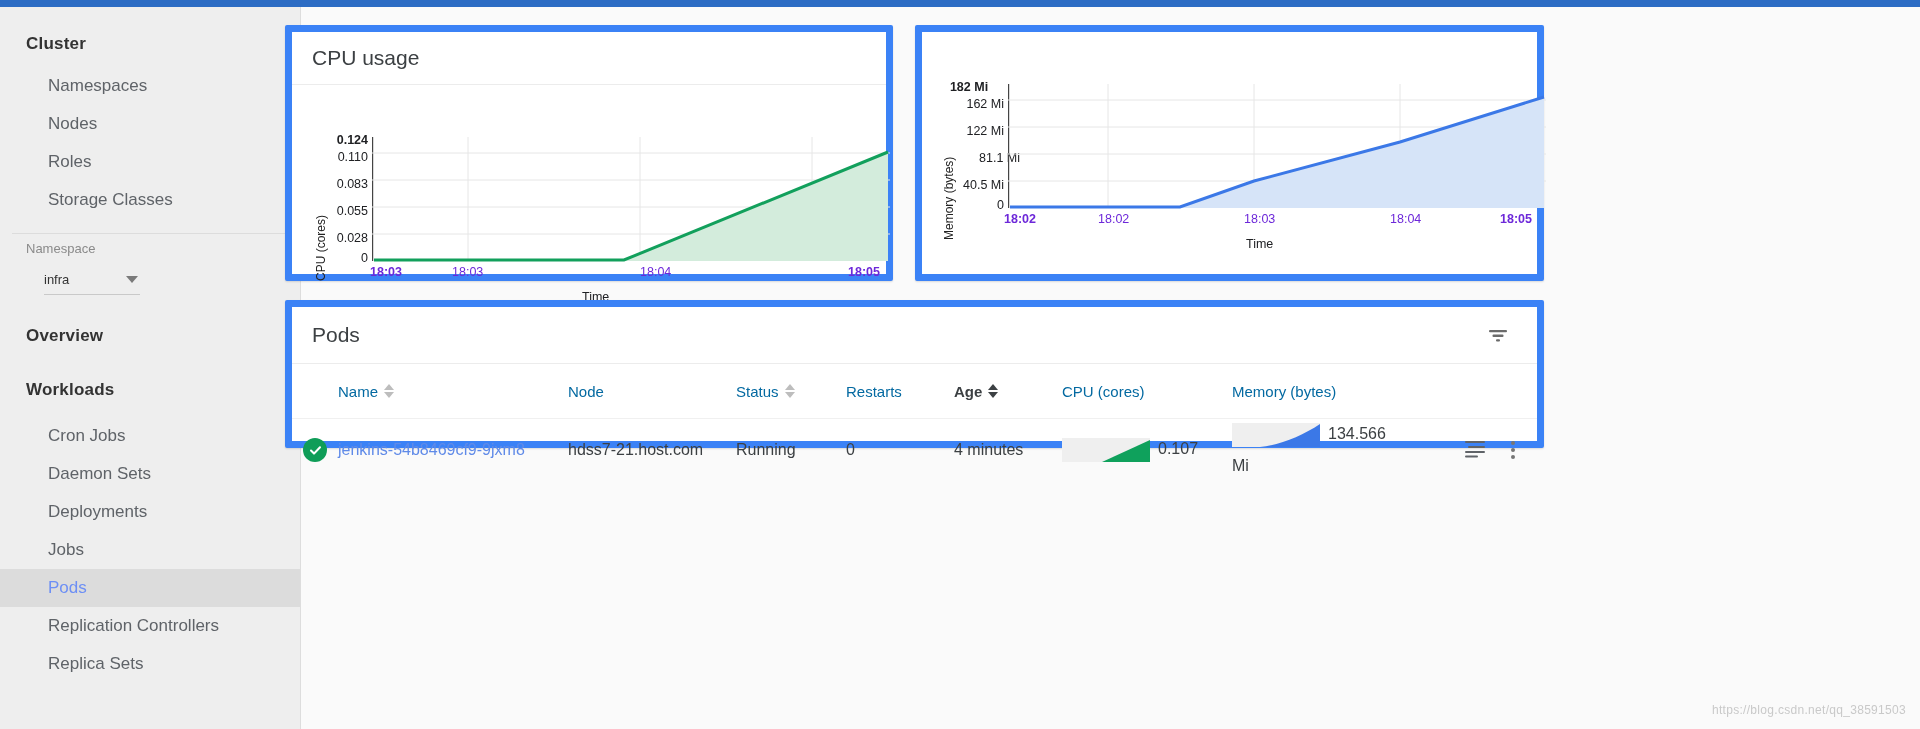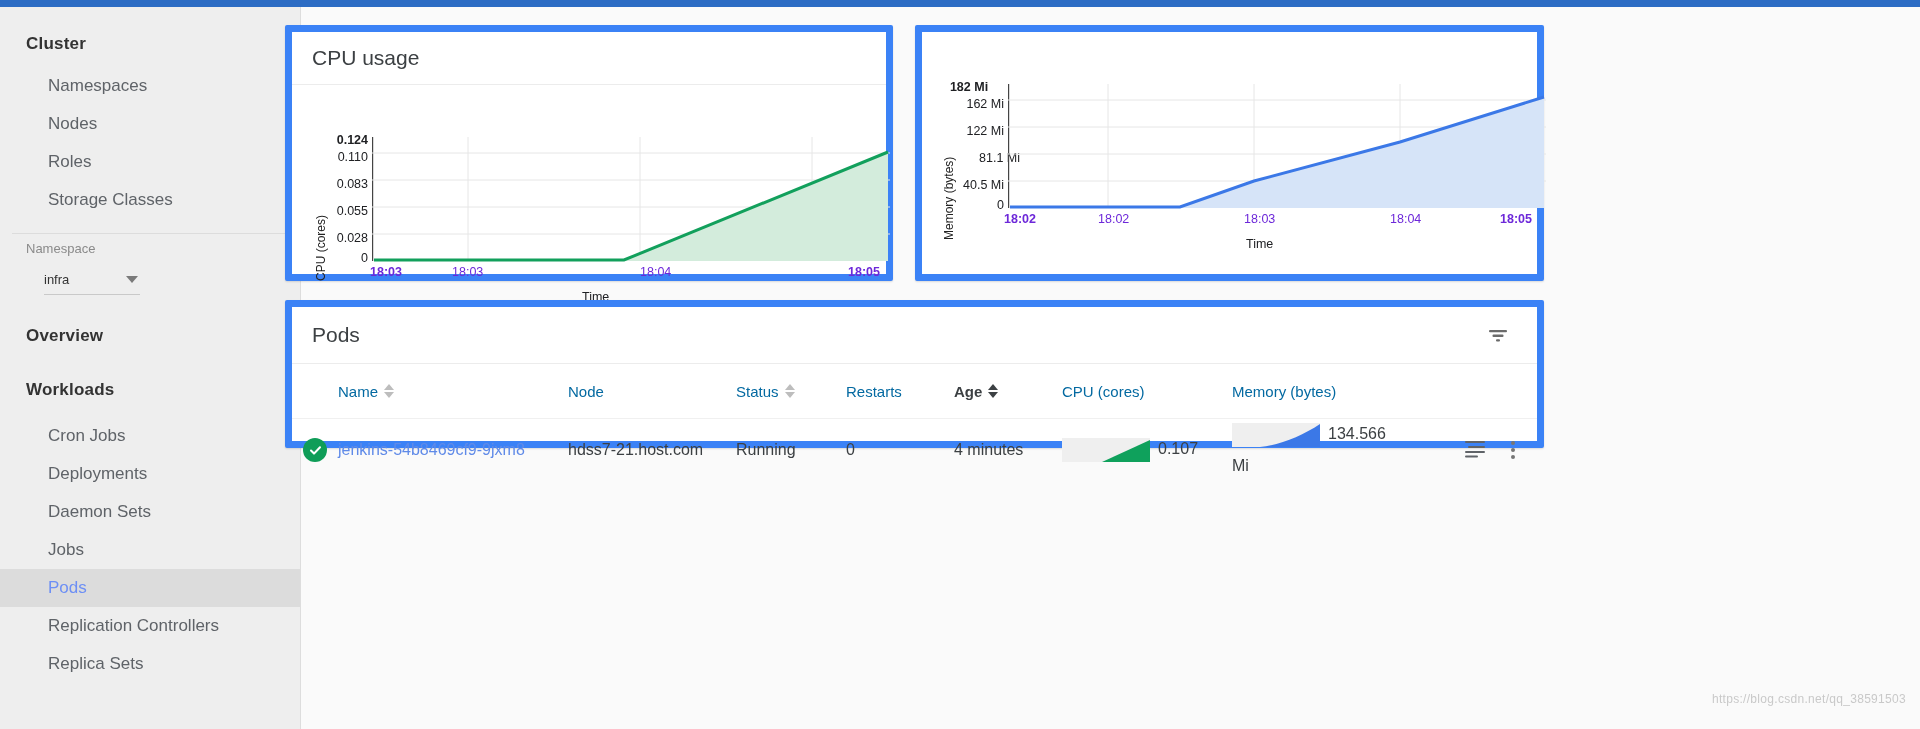--- a/index.html
+++ b/index.html
@@ -109,21 +109,21 @@
   .pod-link{color:#5f8ae8;text-decoration:none;font-size:16px;}
   .metric-cell{display:flex;align-items:flex-start;gap:8px;flex-wrap:wrap;}
   .spark{width:88px;height:24px;background:#efefef;position:relative;overflow:hidden;flex:none;}
   .spark svg{display:block;}
   .metric-val{font-size:16px;color:#3c4043;line-height:22px;}
   .row-actions{display:flex;align-items:center;gap:24px;justify-content:flex-end;padding-right:22px;}
   .kebab{display:flex;flex-direction:column;gap:3px;align-items:center;cursor:pointer;}
   .kebab span{width:4px;height:4px;border-radius:50%;background:#757575;display:block;}
 
   #watermark{
-    position:absolute;right:14px;bottom:23px;font-size:12px;color:#c9c9c9;
+    position:absolute;right:14px;bottom:12px;font-size:12px;color:#c9c9c9;
     font-family:"Liberation Sans",sans-serif;letter-spacing:.3px;
   }
 </style>
 </head>
 <body>
 
 <div id="topbar">
     <div class="inner"></div>
   </div>
 
@@ -142,22 +142,22 @@
     <span class="val">infra</span>
     <span class="caret"></span>
   </div>
 
   <div style="height:18px"></div>
   <div class="nav-header">Overview</div>
   <div style="height:8px"></div>
   <div class="nav-header">Workloads</div>
   <div style="height:4px"></div>
   <div class="nav-item">Cron Jobs</div>
+  <div class="nav-item">Daemon Sets</div>
   <div class="nav-item">Deployments</div>
-  <div class="nav-item">Daemon Sets</div>
   <div class="nav-item">Jobs</div>
   <div class="nav-item selected">Pods</div>
   <div class="nav-item">Replication Controllers</div>
   <div class="nav-item">Replica Sets</div>
 </div>
 
 <div id="main">
 
   <div class="card" style="left:-16px;top:18px;width:608px;height:256px;">
     <div class="card-head">

